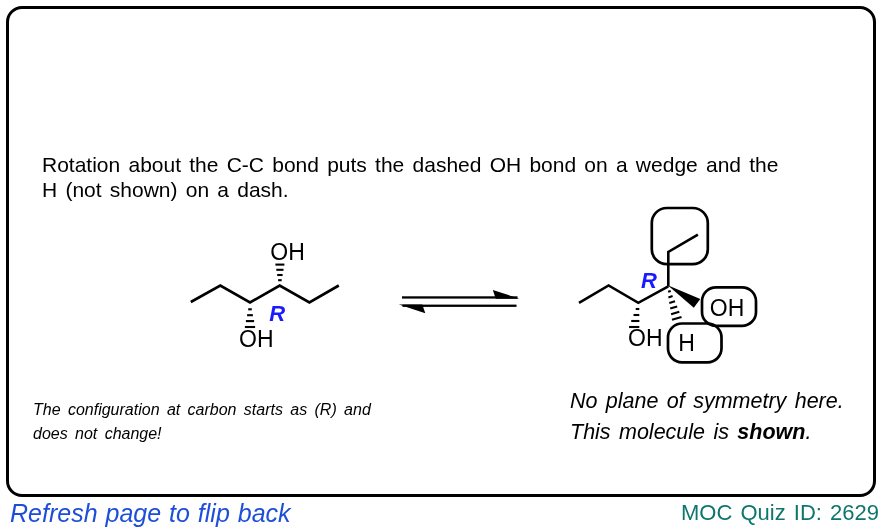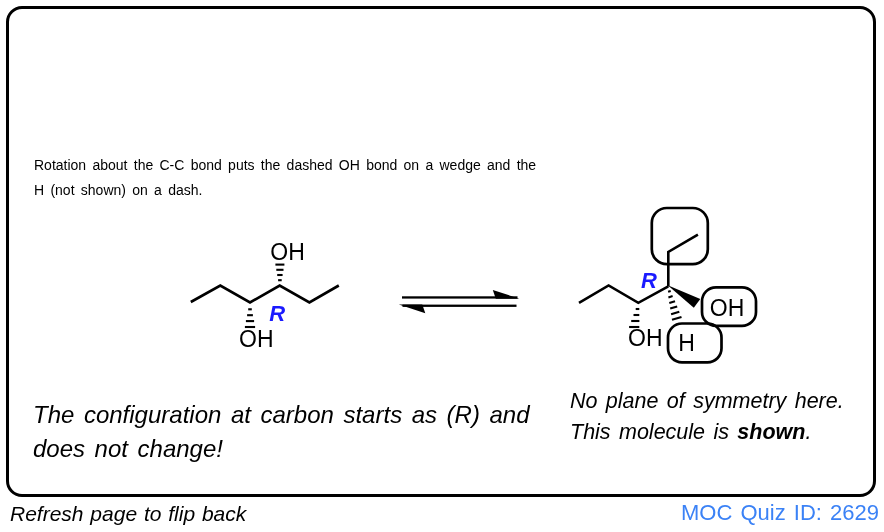--- a/index.html
+++ b/index.html
@@ -1,24 +1,24 @@
 <!DOCTYPE html>
 <html><head>
 <meta charset="utf-8">
 <style>
   html,body{margin:0;padding:0;background:#fff;}
   body{width:884px;height:532px;position:relative;overflow:hidden;
        font-family:"Liberation Sans", sans-serif;color:#000;}
   .frame{position:absolute;left:6px;top:6px;width:864px;height:485px;
          border:3px solid #000;border-radius:16px;background:#fff;}
-  .toptext{position:absolute;left:34px;top:153px;font-size:14px;line-height:24.5px;word-spacing:2.4px;}
-  .leftit{position:absolute;left:33px;top:397.5px;font-size:24px;line-height:34px;word-spacing:2.9px;font-style:italic;}
+  .toptext{position:absolute;left:42px;top:153px;font-size:21px;line-height:24.5px;word-spacing:2.4px;}
+  .leftit{position:absolute;left:33px;top:397.5px;font-size:16px;line-height:24px;word-spacing:2.9px;font-style:italic;}
   .rightit{position:absolute;left:570px;top:385.5px;font-size:21.5px;line-height:31px;word-spacing:2.4px;font-style:italic;}
-  .foot-l{position:absolute;left:10px;top:500.5px;font-size:21px;line-height:25px;word-spacing:1px;font-style:italic;color:#000000;}
-  .foot-r{position:absolute;right:5px;top:499.5px;font-size:22px;line-height:25px;word-spacing:2px;color:#3b82f6;}
+  .foot-l{position:absolute;left:10px;top:500.5px;font-size:25px;line-height:25px;word-spacing:1px;font-style:italic;color:#1d4ed8;}
+  .foot-r{position:absolute;right:5px;top:499.5px;font-size:22px;line-height:25px;word-spacing:2px;color:#0f766e;}
   svg{position:absolute;left:0;top:0;}
 </style>
 </head>
 <body>
 <div class="frame"></div>
 <div class="toptext">Rotation about the C-C bond puts the dashed OH bond on a wedge and the<br>H (not shown) on a dash.</div>
 <div class="leftit">The configuration at carbon starts as (R) and<br>does not change!</div>
 <div class="rightit">No plane of symmetry here.<br>This molecule is <b>shown</b>.</div>
 <div class="foot-l">Refresh page to flip back</div>
 <div class="foot-r">MOC Quiz ID: 2629</div>

